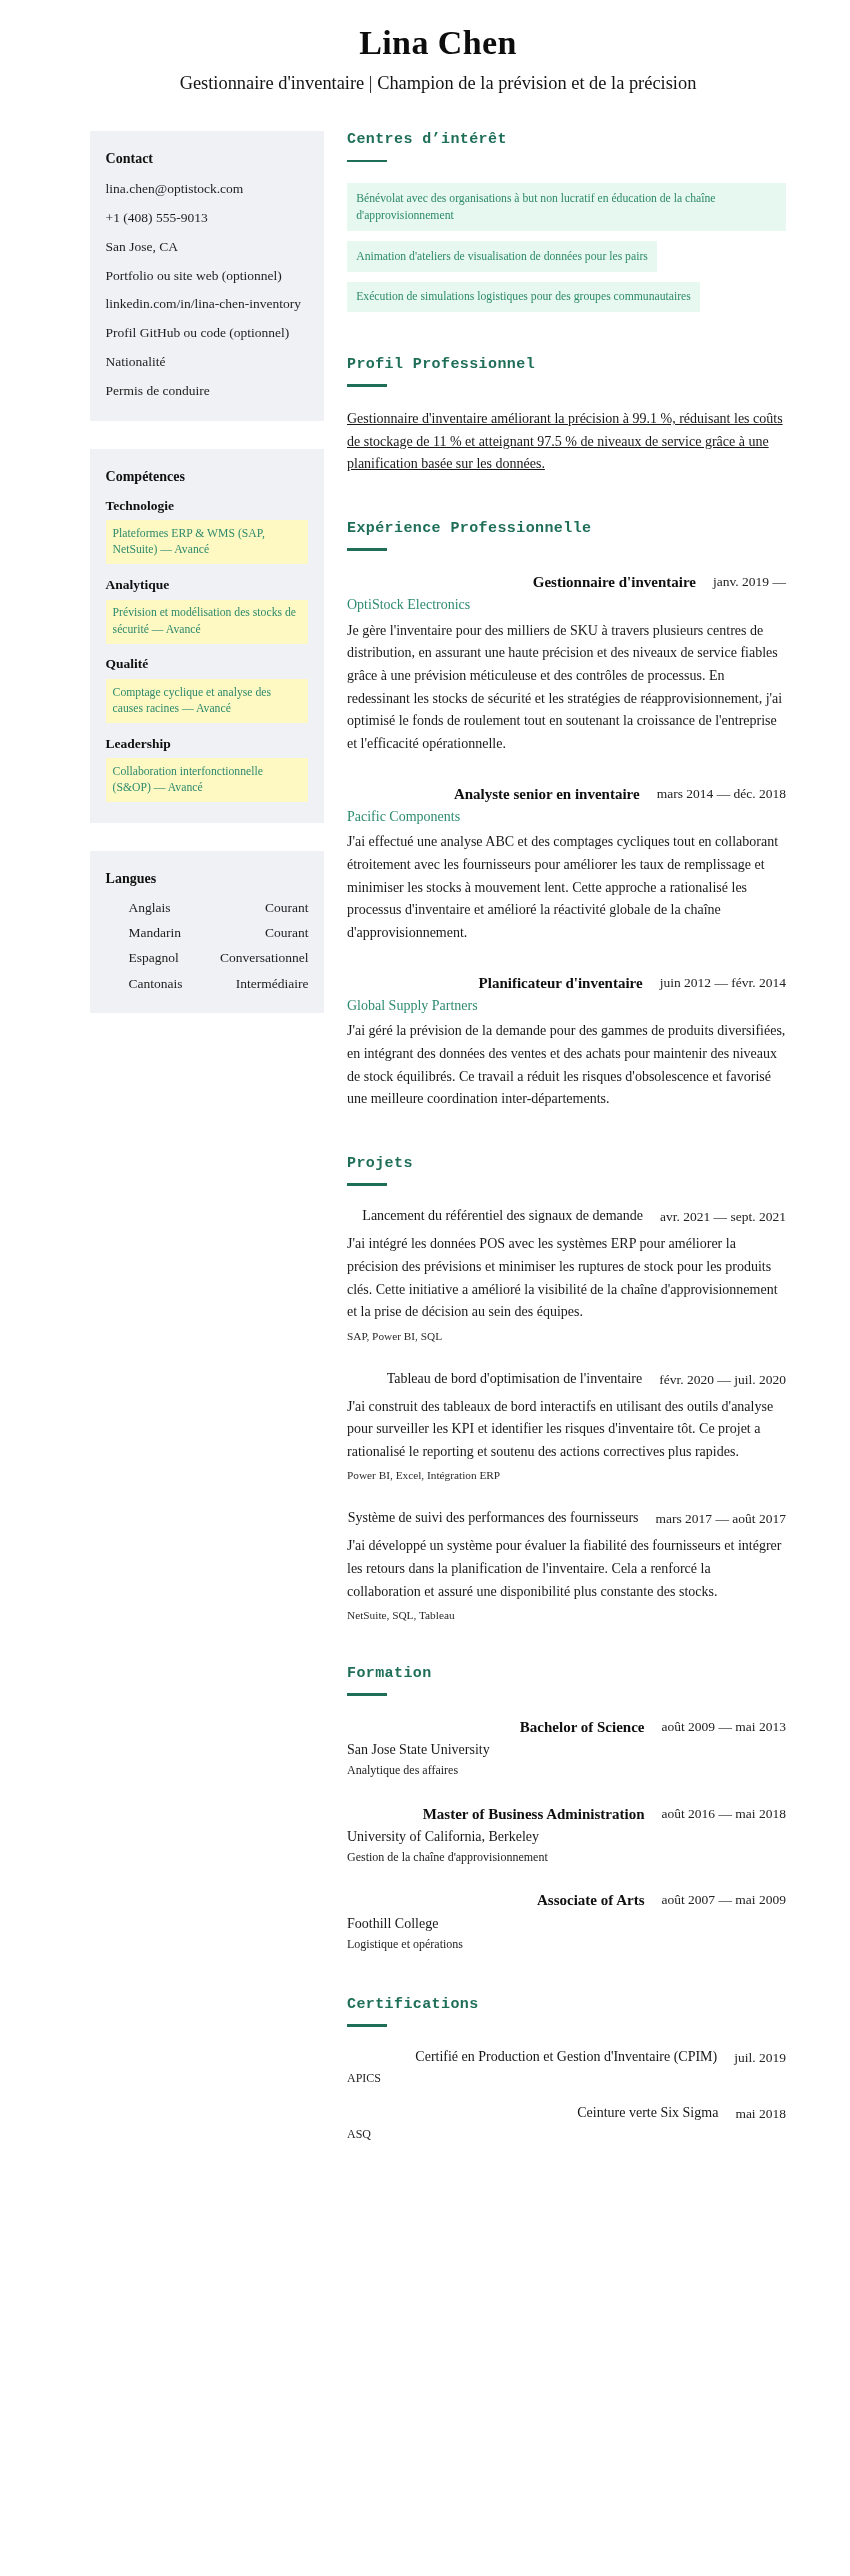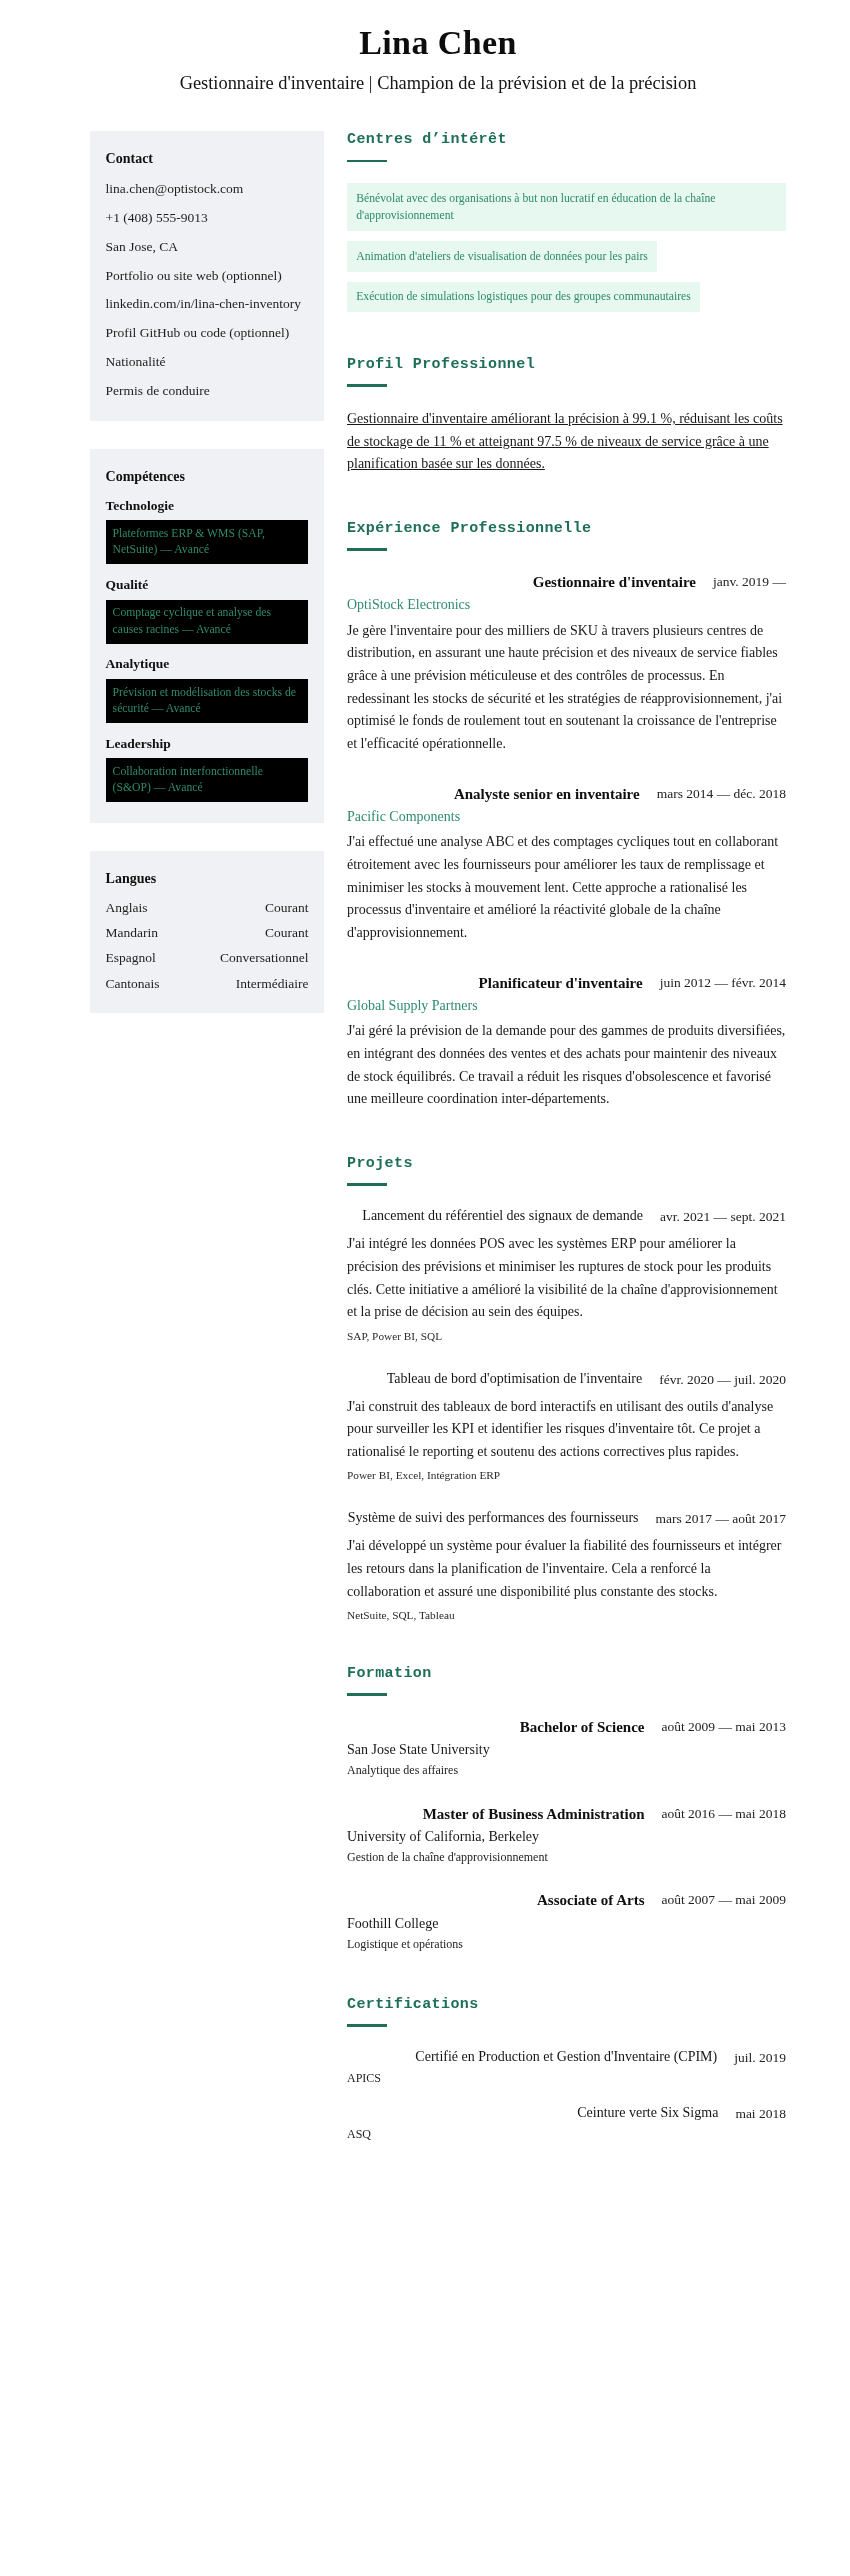--- a/index.html
+++ b/index.html
@@ -45,34 +45,35 @@
     margin: 0 0 12.8px 0;
     color: #101010;
   }
   .contact-item { font-size: 13.5px; line-height: 1.35; margin-bottom: 10.6px; color: #1e1e1e; }
   .contact-item:last-child { margin-bottom: 0; }
 
   .skill-group { margin-bottom: 12.8px; }
   .skill-group:last-child { margin-bottom: 0; }
   .skill-label { font-size: 13.5px; font-weight: 700; margin: 0 0 6.4px 0; color: #101010; }
   .skill-pill {
-    background: #000000;
+    background: #fef9c3;
     color: #2f8a6d;
     font-size: 11.7px;
     line-height: 1.4;
     padding: 5.7px 7px;
   }
 
   .lang-row {
     display: flex;
     justify-content: space-between;
     gap: 7px;
     font-size: 13.5px;
     margin-bottom: 9.2px;
     color: #1e1e1e;
+    margin-left: 23px;
   }
   .lang-row:last-child { margin-bottom: 0; }
 
   
   .section { margin-bottom: 44px; }
   .sec-title {
     font-family: "Liberation Mono", "DejaVu Sans Mono", monospace;
     font-size: 15px;
     font-weight: 700;
     letter-spacing: 0.4px;
@@ -170,27 +171,27 @@
       <section class="side-box">
         <h2 class="side-title">Compétences</h2>
         <div>
 
             <div class="skill-group">
               <div class="skill-label">Technologie</div>
               <div class="skill-pill">Plateformes ERP &amp; WMS (SAP, NetSuite) — Avancé</div>
             </div>
 
             <div class="skill-group">
+              <div class="skill-label">Analytique</div>
+              <div class="skill-pill">Prévision et modélisation des stocks de sécurité — Avancé</div>
+            </div>
+
+            <div class="skill-group">
               <div class="skill-label">Qualité</div>
               <div class="skill-pill">Comptage cyclique et analyse des causes racines — Avancé</div>
-            </div>
-
-            <div class="skill-group">
-              <div class="skill-label">Analytique</div>
-              <div class="skill-pill">Prévision et modélisation des stocks de sécurité — Avancé</div>
             </div>
 
             <div class="skill-group">
               <div class="skill-label">Leadership</div>
               <div class="skill-pill">Collaboration interfonctionnelle (S&amp;OP) — Avancé</div>
             </div>
           </div>
       </section>
 
       <section class="side-box">

